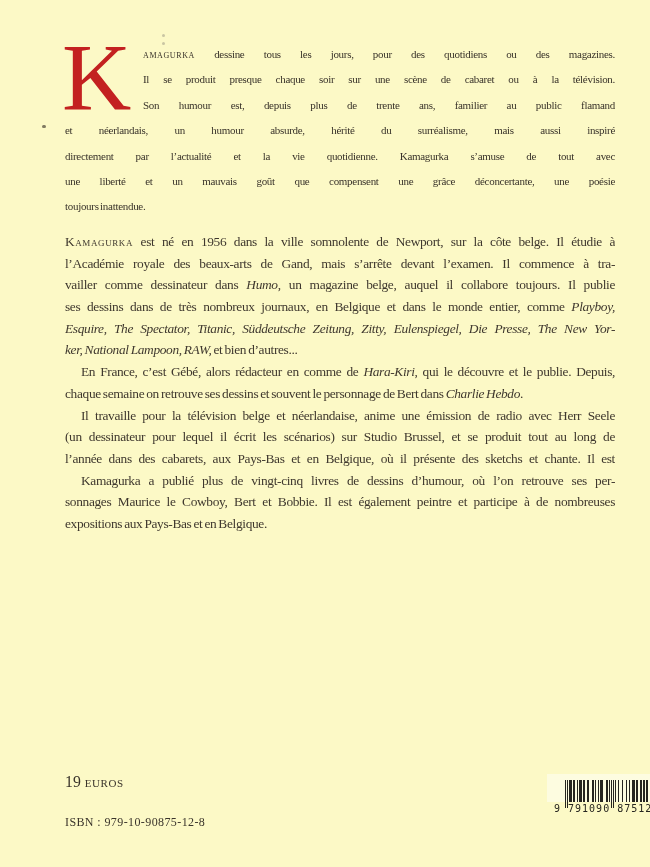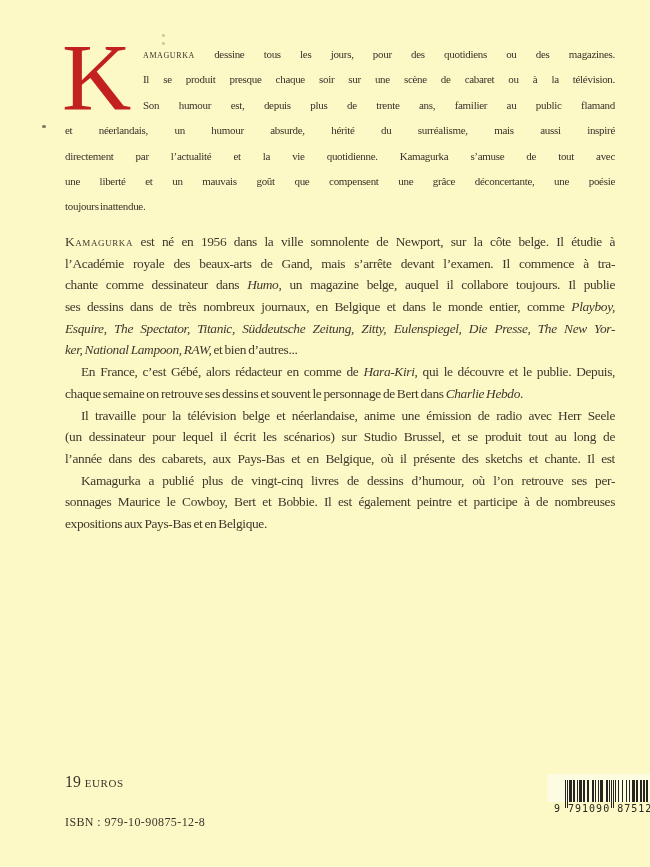--- a/index.html
+++ b/index.html
@@ -96,21 +96,21 @@
         <div class="tline intro-line"><span>et néerlandais, un humour absurde, hérité du surréalisme, mais aussi inspiré</span></div>
         <div class="tline intro-line"><span>directement par l’actualité et la vie quotidienne. Kamagurka s’amuse de tout avec</span></div>
         <div class="tline intro-line"><span>une liberté et un mauvais goût que compensent une grâce déconcertante, une poésie</span></div>
         <div class="tline intro-line tlast"><span>toujours inattendue.</span></div>
       </div>
   </div>
 
   <div class="bodytext" id="body-lines">
       <div class="tline body-line"><span class="sc">Kamagurka</span><span> est né en 1956 dans la ville somnolente de Newport, sur la côte belge. Il étudie à</span></div>
       <div class="tline body-line"><span>l’Académie royale des beaux-arts de Gand, mais s’arrête devant l’examen. Il commence à tra-</span></div>
-      <div class="tline body-line"><span>chante comme dessinateur dans </span><span class="it">Humo</span><span>, un magazine belge, auquel il collabore toujours. Il publie</span></div>
+      <div class="tline body-line"><span>vailler comme dessinateur dans </span><span class="it">Humo</span><span>, un magazine belge, auquel il collabore toujours. Il publie</span></div>
       <div class="tline body-line"><span>ses dessins dans de très nombreux journaux, en Belgique et dans le monde entier, comme </span><span class="it">Playboy,</span></div>
       <div class="tline body-line"><span class="it">Esquire, The Spectator, Titanic, Süddeutsche Zeitung, Zitty, Eulenspiegel, Die Presse, The New Yor-</span></div>
       <div class="tline body-line tlast"><span class="it">ker, National Lampoon, RAW,</span><span> et bien d’autres...</span></div>
       <div class="tline body-line tindent"><span>En France, c’est Gébé, alors rédacteur en comme de </span><span class="it">Hara-Kiri</span><span>, qui le découvre et le publie. Depuis,</span></div>
       <div class="tline body-line tlast"><span>chaque semaine on retrouve ses dessins et souvent le personnage de Bert dans </span><span class="it">Charlie Hebdo</span><span>.</span></div>
       <div class="tline body-line tindent"><span>Il travaille pour la télévision belge et néerlandaise, anime une émission de radio avec Herr Seele</span></div>
       <div class="tline body-line"><span>(un dessinateur pour lequel il écrit les scénarios) sur Studio Brussel, et se produit tout au long de</span></div>
       <div class="tline body-line"><span>l’année dans des cabarets, aux Pays-Bas et en Belgique, où il présente des sketchs et chante. Il est</span></div>
       <div class="tline body-line tindent"><span>Kamagurka a publié plus de vingt-cinq livres de dessins d’humour, où l’on retrouve ses per-</span></div>
       <div class="tline body-line"><span>sonnages Maurice le Cowboy, Bert et Bobbie. Il est également peintre et participe à de nombreuses</span></div>

